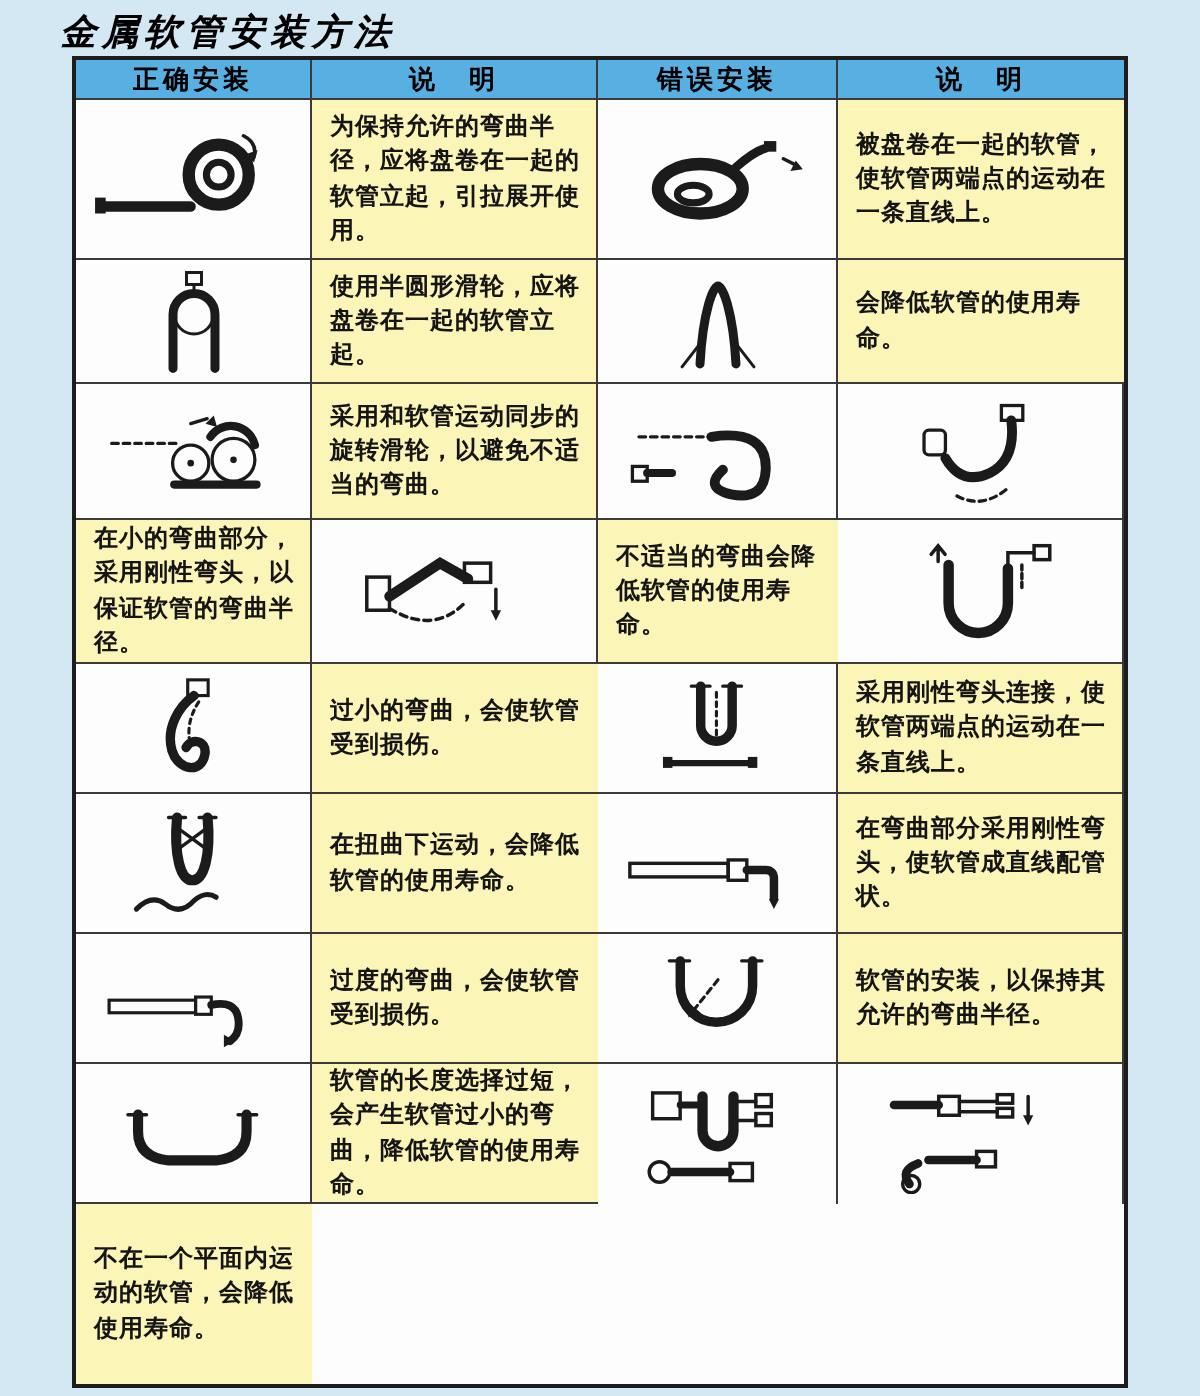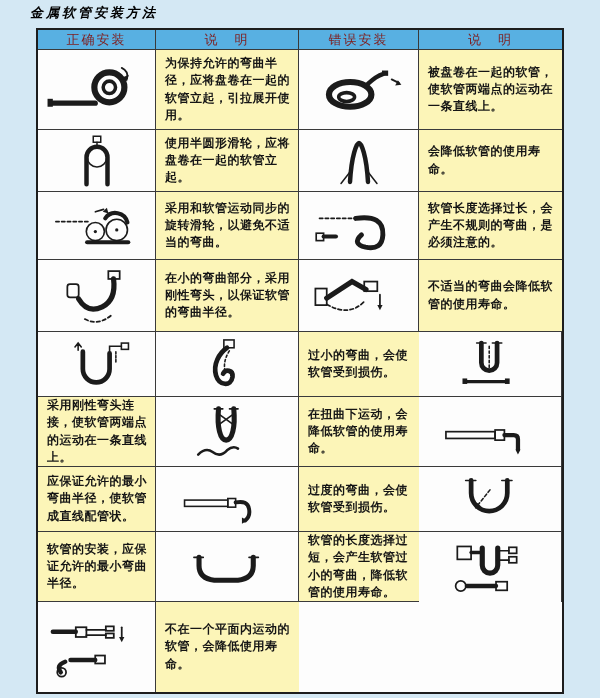--- a/index.html
+++ b/index.html
@@ -16,21 +16,21 @@
   body{
     background:var(--page-background);
     font-family:"DejaVu Sans",sans-serif;
     color:var(--ink);
   }
   .title{
     margin:4px 12px 0 30px;
     font-family:"DejaVu Serif",serif;
     font-style:italic;
     font-weight:bold;
-    font-size:13px;
+    font-size:18px;
     letter-spacing:3px;
     color:#000;
   }
   .tbl{
     position:absolute;
     left:36px; top:28px;
     width:528px;
     display:grid;
     grid-template-columns:118px 143px 120px 143px;
     grid-template-rows:20px 80px 62px 68px 72px 65px 70px 65px 70px 90px;
@@ -40,21 +40,21 @@
   .cell{
     border-right:1px solid var(--border);
     border-bottom:1px solid var(--border);
     overflow:hidden;
   }
   .c4{border-right:none;}
   .last{border-bottom:none;}
   .head{
     background:var(--header-background);
     display:flex;align-items:center;justify-content:center;
-    font-weight:normal;font-size:13px;letter-spacing:2px;color:#7f1d1d;
+    font-weight:bold;font-size:13px;letter-spacing:2px;color:#000000;
   }
   .ill{
     background:var(--illustration-background);
     display:flex;align-items:center;justify-content:center;
   }
   .ill svg{width:106px;height:86%;}
   .desc{
     background:var(--description-background);
     display:flex;align-items:center;
     padding:4px 7px 4px 9px;
@@ -143,21 +143,20 @@
   <div class="cell ill c3">
     <svg viewBox="0 0 120 70">
       <g stroke="#1b1b1b" fill="none" stroke-linecap="round">
         <path d="M 12 26 h 44" stroke-width="2" stroke-dasharray="4 3"></path>
         <path d="M 56 26 q 34 -5 33 20 q -1 19 -21 15 q -17 -4 -5 -15" stroke-width="6"></path>
         <rect x="8" y="44" width="9" height="9" stroke-width="2"></rect>
         <path d="M 17 48 h 15" stroke-width="5"></path>
       </g>
     </svg>
   </div>
-  <div class="cell desc c4">软管长度选择过长，会产生不规则的弯曲，是必须注意的。</div>
 
   <div class="cell ill c1">
     <svg viewBox="0 0 120 70">
       <g stroke="#1b1b1b" fill="none" stroke-linecap="round">
         <rect x="73" y="7" width="13" height="9" stroke-width="2"></rect>
         <path d="M 79 16 q 3 24 -13 32 q -17 8 -27 -9" stroke-width="6"></path>
         <rect x="26" y="22" width="13" height="15" rx="3" stroke-width="2"></rect>
         <path d="M 46 62 q 15 8 30 -4" stroke-width="2" stroke-dasharray="4 3"></path>
       </g>
     </svg>
@@ -227,21 +226,21 @@
   <div class="cell ill c1">
     <svg viewBox="0 0 120 70">
       <g stroke="#1b1b1b" fill="none" stroke-linecap="round">
         <rect x="8" y="35" width="58" height="8" stroke-width="2"></rect>
         <rect x="66" y="33" width="11" height="12" stroke-width="2"></rect>
         <path d="M 77 39 L 88 39 Q 93 39 93 44 L 93 56" stroke-width="5"></path>
         <path d="M 93 62 l -3 -6 h 6 z" fill="#1b1b1b" stroke="none"></path>
       </g>
     </svg>
   </div>
-  <div class="cell desc c2">应保证允许的最小弯曲半径，使软管成直线配管状。</div>
+  <div class="cell desc c2">在弯曲部分采用刚性弯头，使软管成直线配管状。</div>
   <div class="cell ill c3">
     <svg viewBox="0 0 120 70">
       <g stroke="#1b1b1b" fill="none" stroke-linecap="round">
         <rect x="6" y="37" width="55" height="8" stroke-width="2"></rect>
         <rect x="61" y="35" width="10" height="11" stroke-width="2"></rect>
         <path d="M 71 40 q 15 -3 17 8 q 2 10 -5 15" stroke-width="5"></path>
         <path d="M 79 67 v -8 l 7 4 z" fill="#1b1b1b" stroke="none"></path>
       </g>
     </svg>
   </div>
@@ -250,21 +249,21 @@
   <div class="cell ill c1">
     <svg viewBox="0 0 120 70">
       <g stroke="#1b1b1b" fill="none" stroke-linecap="round">
         <path d="M 29 12 h 13 M 75 12 h 13" stroke-width="2"></path>
         <path d="M 36 12 L 36 28 A 23 23 0 0 0 82 28 L 82 12" stroke-width="6"></path>
         <path d="M 60 24 L 44 44" stroke-width="2" stroke-dasharray="4 3"></path>
         <path d="M 41 48 l 2 -8 l 6 5 z" fill="#1b1b1b" stroke="none"></path>
       </g>
     </svg>
   </div>
-  <div class="cell desc c2">软管的安装，应保证允许的最小弯曲半径。</div>
+  <div class="cell desc c2">软管的安装，以保持其允许的弯曲半径。</div>
   <div class="cell ill c3">
     <svg viewBox="0 0 120 70">
       <g stroke="#1b1b1b" fill="none" stroke-linecap="round">
         <path d="M 21 24 h 11 M 86 24 h 11" stroke-width="2"></path>
         <path d="M 27 24 L 27 34 Q 27 49 45 51 L 73 51 Q 91 49 91 34 L 91 24" stroke-width="6"></path>
       </g>
     </svg>
   </div>
   <div class="cell desc c4">软管的长度选择过短，会产生软管过小的弯曲，降低软管的使用寿命。</div>
 

